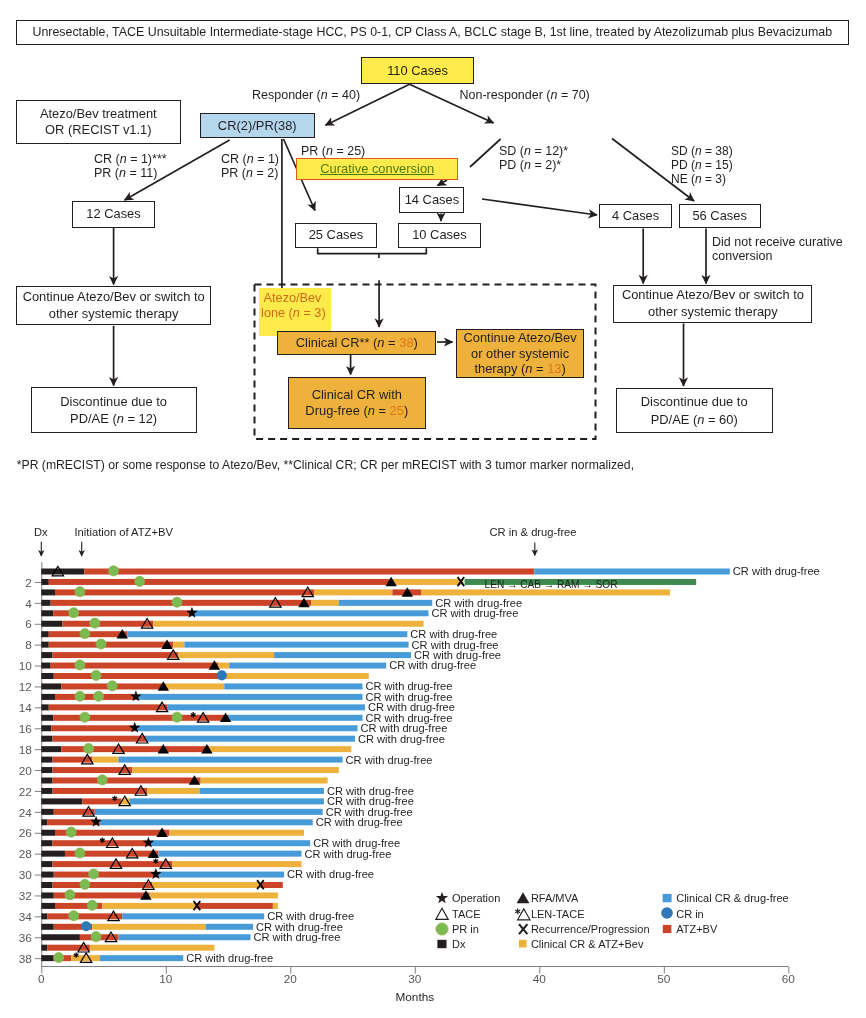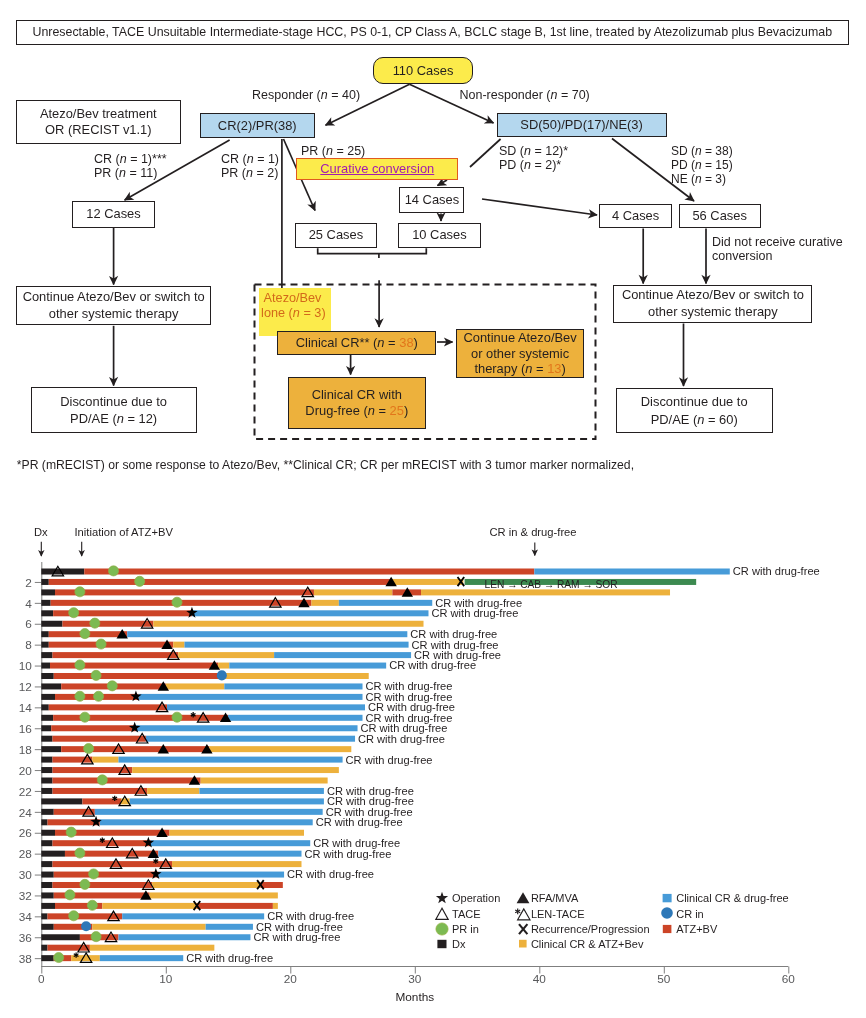--- a/index.html
+++ b/index.html
@@ -11,21 +11,21 @@
   .bx>span.ln{display:block;width:100%;}
   .lb{position:absolute;line-height:1.2;white-space:nowrap;}
   .lb>span.ln{display:block;}
   #flow-svg,#swim-svg{position:absolute;left:0;top:0;}
   .on{color:#E2761B;}
   i{font-style:italic;}
   .plain{border:1.6px solid #231f20;background:#fff;}
   .yel{border:1.6px solid #231f20;background:#FCEB4B;}
   .blu{border:1.6px solid #231f20;background:#B4D7EE;}
   .org{border:1.6px solid #231f20;background:#EDB13C;}
-  .orgline{border:1.6px solid #E05A1E;background:#FCEB4B;color:#a21caf;}
+  .orgline{border:1.6px solid #E05A1E;background:#FCEB4B;color:#4d7c0f;}
   .hl{background:#FCEB4B;color:#D2691A;}
 </style>
 </head>
 <body>
 
 <div id="stage">
 <svg id="flow-svg" width="866" height="1018" viewBox="0 0 866 1018">
 <defs>
         <marker id="ah" viewBox="0 0 10 10" refX="9.2" refY="5" markerWidth="5.9" markerHeight="5.9" orient="auto-start-reverse">
           <path d="M0.6,0.4 L10,5 L0.6,9.6 L3.1,5 Z" fill="#231f20"></path>
@@ -474,32 +474,29 @@
             <line x1="76.12" y1="952.45" x2="76.12" y2="957.85"></line>
             <line x1="78.46" y1="953.80" x2="73.78" y2="956.50"></line>
             <line x1="78.46" y1="956.50" x2="73.78" y2="953.80"></line>
           </g>
         </g>
       </g>
     </svg>
 <div class="bx plain" style="left:16.0px;top:20.3px;width:832.5px;height:25.2px;font-size:12.40px;">
       <span class="ln">Unresectable, TACE Unsuitable Intermediate-stage HCC, PS 0-1, CP Class A, BCLC stage B, 1st line, treated by Atezolizumab plus Bevacizumab</span>
     </div>
-<div class="bx yel" style="left:373px;top:57.4px;width:100px;height:26.8px;font-size:12.90px;border-radius:10px;">
+<div class="bx yel" style="left:361px;top:57.4px;width:113px;height:26.8px;font-size:12.90px;">
       <span class="ln">110 Cases</span>
     </div>
 <div class="bx plain" style="left:15.5px;top:99.8px;width:165.6px;height:43.8px;font-size:12.90px;">
 <span class="ln">Atezo/Bev treatment</span>
 <span class="ln">OR (RECIST v1.1)</span>
 </div>
 <div class="bx blu" style="left:200.0px;top:112.8px;width:114.5px;height:25.4px;font-size:12.90px;">
       <span class="ln">CR(2)/PR(38)</span>
-    </div>
-<div class="bx blu" style="left:496.5px;top:112.6px;width:170.2px;height:24.9px;font-size:12.90px;">
-      <span class="ln">SD(50)/PD(17)/NE(3)</span>
     </div>
 <div class="lb" style="left:252.0px;top:87.5px;font-size:12.50px;">
 <span class="ln">Responder (<i>n</i> = 40)</span>
 </div>
 <div class="lb" style="left:459.5px;top:87.5px;font-size:12.50px;">
 <span class="ln">Non-responder (<i>n</i> = 70)</span>
 </div>
 <div class="lb" style="left:94.0px;top:152.0px;font-size:12.50px;line-height:14.2px;">
 <span class="ln">CR (<i>n</i> = 1)***</span>
 <span class="ln">PR (<i>n</i> = 11)</span>

